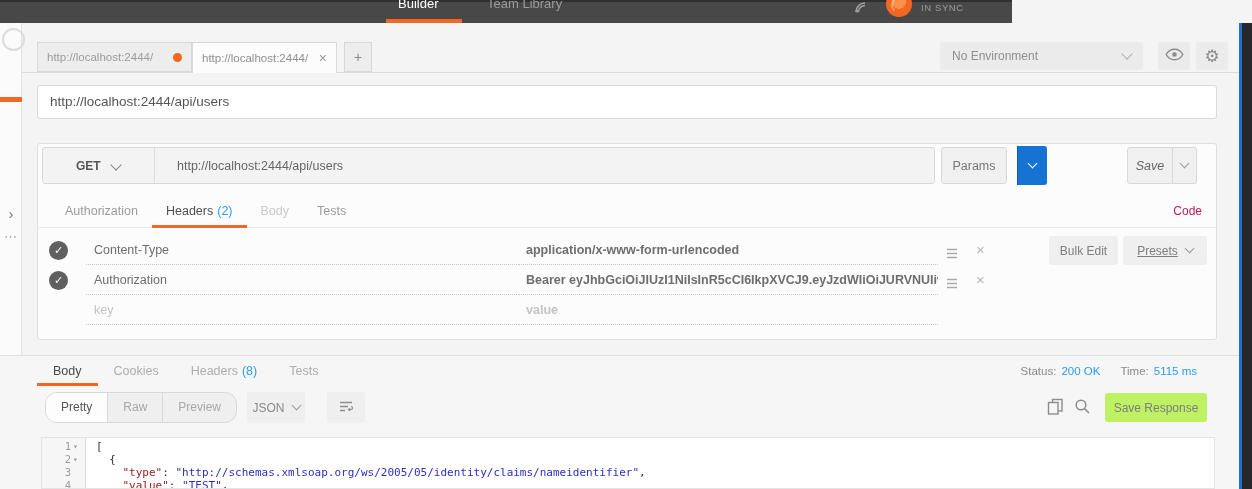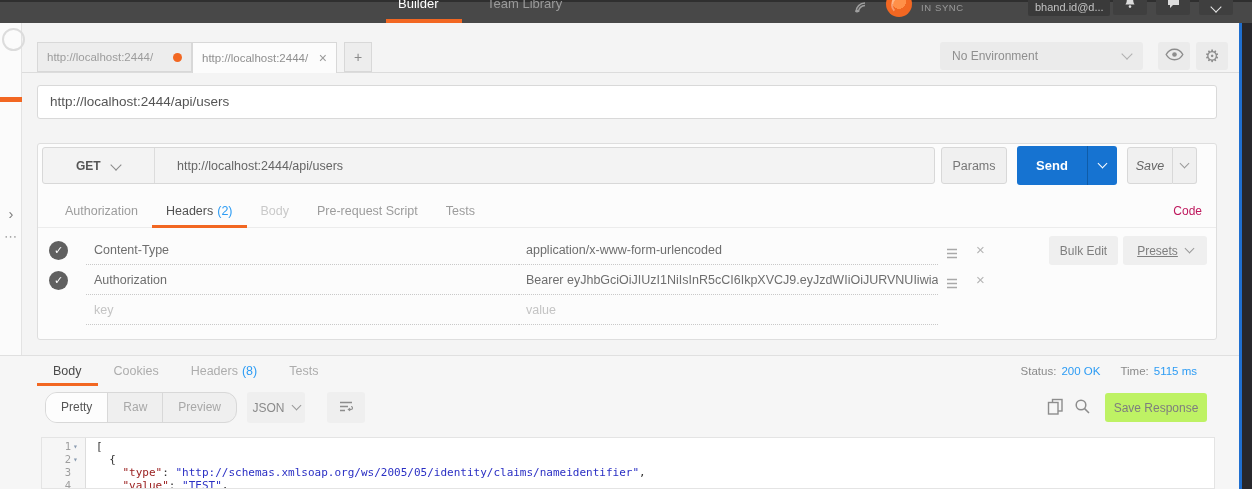--- a/index.html
+++ b/index.html
@@ -1,20 +1,20 @@
 <!DOCTYPE html>
 <html><head>
 <meta charset="utf-8">
 <style>
   html,body{margin:0;padding:0;}
   body{font-family:"Liberation Sans","DejaVu Sans",sans-serif;}
   .screen{position:relative;width:1252px;height:489px;background:#f4f4f4;overflow:hidden;}
 
   
-  .topbar{position:absolute;left:0;top:0;width:1252px;height:23px;background:#484848;overflow:hidden;z-index:5;}
+  .topbar{position:absolute;left:0;top:0;width:1012px;height:23px;background:#484848;overflow:hidden;z-index:5;}
   .topbar::before{content:"";position:absolute;left:0;top:0;right:0;height:2px;background:#2f2f2f;}
   .nav-tab{position:absolute;top:-4px;font-size:13px;white-space:nowrap;}
   .nav-builder{left:398px;color:#ffffff;}
   .nav-team{left:487px;color:#9a9a9a;}
   .nav-underline{position:absolute;left:386px;bottom:0;width:76px;height:4px;background:#F26722;}
   .sync-icon{position:absolute;left:853px;top:0;}
   .pm-logo{position:absolute;left:886px;top:-9px;width:26px;height:26px;border-radius:50%;
     background:radial-gradient(circle at 50% 42%, #ff9049 0 34%, #f26722 35%);}
   .pm-logo::after{content:"";position:absolute;left:5px;top:5px;width:14px;height:14px;border-radius:50%;
     border:2px solid rgba(255,255,255,.55);border-color:rgba(255,255,255,.55) transparent transparent rgba(255,255,255,.35);}
@@ -97,21 +97,21 @@
   .code-link{position:absolute;right:14px;top:50px;height:34px;display:flex;align-items:center;font-size:12px;color:#be185d;cursor:pointer;}
 
   
   .kv{position:absolute;left:0;top:92px;width:100%;}
   .kv-row{position:relative;height:30px;}
   .chk{position:absolute;left:11px;top:5px;width:19px;height:19px;border-radius:50%;background:#606060;color:#fff;
     font-size:11px;text-align:center;line-height:19px;cursor:pointer;}
   .kcell{position:absolute;left:40px;top:0;width:433px;height:29px;border-bottom:1px dotted #c9c9c9;
     line-height:29px;font-size:12.5px;color:#6e6e6e;padding-left:8px;box-sizing:border-box;white-space:nowrap;overflow:hidden;margin-left:8px;}
   .vcell{position:absolute;left:480px;top:0;width:420px;height:29px;border-bottom:1px dotted #c9c9c9;
-    line-height:29px;font-size:12.5px;color:#6e6e6e;padding-left:8px;box-sizing:border-box;white-space:nowrap;overflow:hidden;}
+    line-height:29px;font-size:12.5px;color:#6e6e6e;padding-left:8px;box-sizing:border-box;white-space:nowrap;overflow:hidden;font-weight:bold;}
   .ph{color:#c4c4c4;}
   .row-menu{position:absolute;left:908px;top:9px;cursor:pointer;}
   .row-x{position:absolute;left:938px;top:5px;color:#b5b5b5;font-size:15px;cursor:pointer;}
   .bulk-btn{position:absolute;left:1011px;top:0;width:69px;height:29px;background:#efefef;border-radius:3px;
     font-size:12px;color:#7e7e7e;display:flex;align-items:center;justify-content:center;cursor:pointer;}
   .presets-btn{position:absolute;left:1085px;top:0;width:84px;height:29px;background:#efefef;border-radius:3px;
     font-size:12px;color:#7e7e7e;display:flex;align-items:center;justify-content:center;gap:8px;cursor:pointer;text-decoration:underline;}
   .presets-btn .chev{width:6px;height:6px;color:#9a9a9a;}
 
   
@@ -229,40 +229,38 @@
     <div class="panel">
       <div class="mug">
         <div class="method-select">
           <span>GET</span>
           <span class="chev"></span>
         </div>
         <div class="mug-url">http://localhost:2444/api/users</div>
       </div>
       <div class="params-btn">Params</div>
       <div class="send-wrap">
-        <div class="send-main">Send</div>
         <div class="send-chev">
             <span class="chev" style="width:6px;height:6px;"></span>
           </div>
       </div>
       <div class="save-wrap">
         <div class="save-main">Save</div>
         <div class="save-chev">
             <span class="chev"></span>
           </div>
       </div>
 
       <div class="req-tabs">
         <div class="req-tab">Authorization</div>
         <div class="req-tab active">
           <span>Headers</span>
           <span class="cnt">(2)</span>
         </div>
         <div class="req-tab dim">Body</div>
-        <div class="req-tab">Pre-request Script</div>
         <div class="req-tab">Tests</div>
       </div>
       <div class="code-link">Code</div>
 
       <div class="kv">
         <div class="kv-row">
           <div class="chk">✓</div>
           <div class="kcell">Content-Type</div>
           <div class="vcell">application/x-www-form-urlencoded</div>
           <span class="row-menu"><svg width="12" height="11" viewBox="0 0 12 11">

